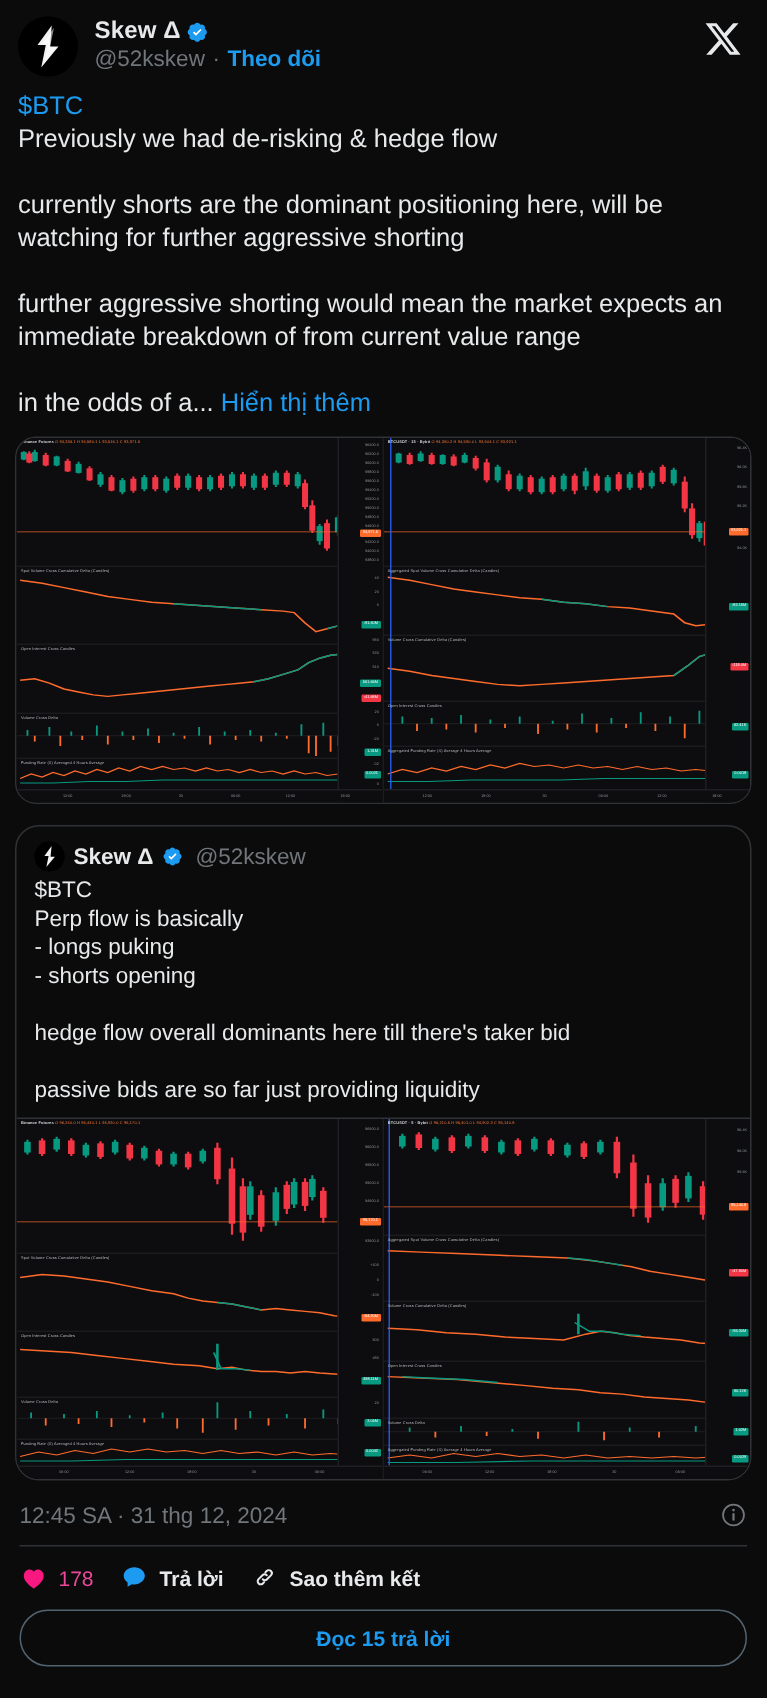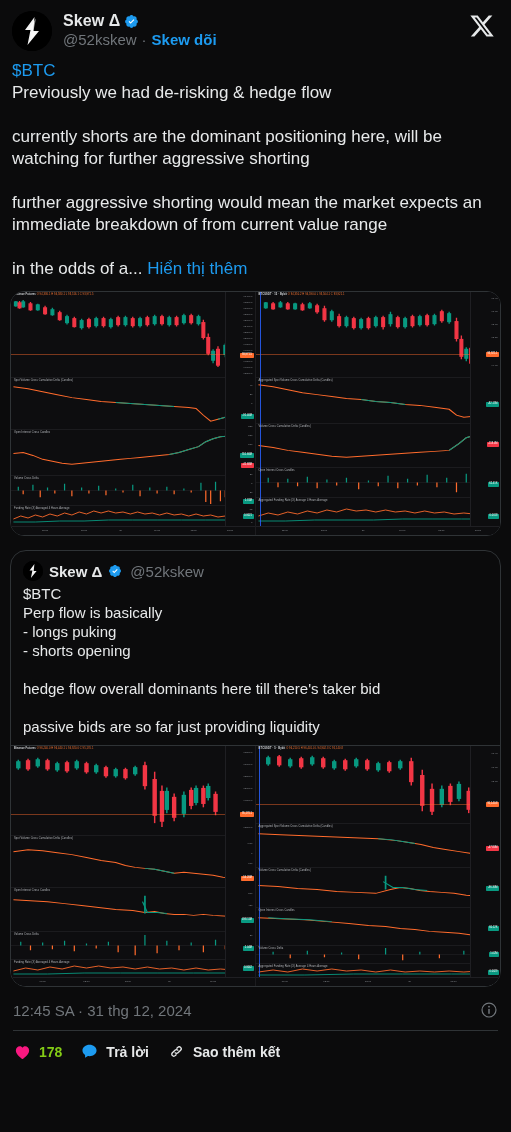--- a/index.html
+++ b/index.html
@@ -153,21 +153,21 @@
   .info-icon { width: 18px; height: 18px; }
 
   .divider { height: 1px; background: #2f3336; margin: 0 13px; }
 
   .actions {
     display: flex; align-items: center; gap: 18px;
     padding: 11px 13px 10px 13px;
   }
   .action { display: flex; align-items: center; gap: 7px; }
   .action-label { font-size: 14px; font-weight: bold; color: #e7e9ea; }
-  .like-count { font-size: 14px; font-weight: bold; color: #84cc16; }
+  .like-count { font-size: 14px; font-weight: normal; color: #ec4899; }
   .icon20 { width: 19px; height: 19px; flex: 0 0 19px; }
 
   .read-replies {
     margin: 2px 13px 0 13px; height: 38px;
     border: 1px solid #536471; border-radius: 19px;
     display: flex; align-items: center; justify-content: center;
     color: #1d9bf0; font-size: 14px; font-weight: bold;
   }
 </style>
 </head>
@@ -189,21 +189,21 @@
         <span class="verified">
           <svg viewBox="0 0 24 24" width="15" height="15" aria-hidden="true">
             <path fill="#1d9bf0" d="M22.25 12c0-1.43-.88-2.67-2.19-3.34.46-1.39.2-2.9-.81-3.91s-2.52-1.27-3.91-.81C14.67 2.63 13.43 1.75 12 1.75s-2.67.88-3.34 2.19c-1.39-.46-2.9-.2-3.91.81s-1.27 2.52-.81 3.91C2.63 9.33 1.75 10.57 1.75 12s.88 2.67 2.19 3.34c-.46 1.39-.2 2.9.81 3.91s2.52 1.27 3.91.81c.67 1.31 1.91 2.19 3.34 2.19s2.67-.88 3.34-2.19c1.39.46 2.9.2 3.91-.81s1.27-2.52.81-3.91c1.31-.67 2.19-1.91 2.19-3.34z"></path>
             <path fill="#fff" d="M10.6 15.7 7.4 12.5l1.3-1.3 1.9 1.9 4.7-4.7 1.3 1.3z"></path>
           </svg>
         </span>
       </div>
       <div class="hdr-line2">
         <span class="handle">@52kskew</span>
         <span class="dot-sep">·</span>
-        <span class="follow-link">Skew dõi</span>
+        <span class="follow-link">Theo dõi</span>
       </div>
     </div>
     <span class="x-logo">
       <svg viewBox="0 0 24 24" width="26" height="26" aria-hidden="true">
         <path fill="#e7e9ea" d="M18.24 2.25h3.31l-7.23 8.26 8.5 11.24h-6.66l-5.21-6.82-5.97 6.82H1.67l7.73-8.84L1.25 2.25h6.83l4.71 6.23 5.45-6.23zm-1.16 17.52h1.83L7.08 4.13H5.11l11.97 15.64z"></path>
       </svg>
     </span>
   </div>
 
   <div class="tweet-text"><span class="cashtag">$BTC</span><span>
@@ -986,14 +986,15 @@
           <g fill="none" stroke="#e7e9ea" stroke-width="1.7" stroke-linecap="round">
             <path d="M10.3 13.7c1 1 2.6 1 3.6 0l3.3-3.3c1-1 1-2.6 0-3.6s-2.6-1-3.6 0l-1.1 1.1"></path>
             <path d="M13.7 10.3c-1-1-2.6-1-3.6 0l-3.3 3.3c-1 1-1 2.6 0 3.6s2.6 1 3.6 0l1.1-1.1"></path>
           </g>
         </svg>
       </span>
       <span class="action-label">Sao thêm kết</span>
     </div>
   </div>
 
+  <div class="read-replies">Đọc 15 trả lời</div>
 
 </div>
 
 </body></html>

